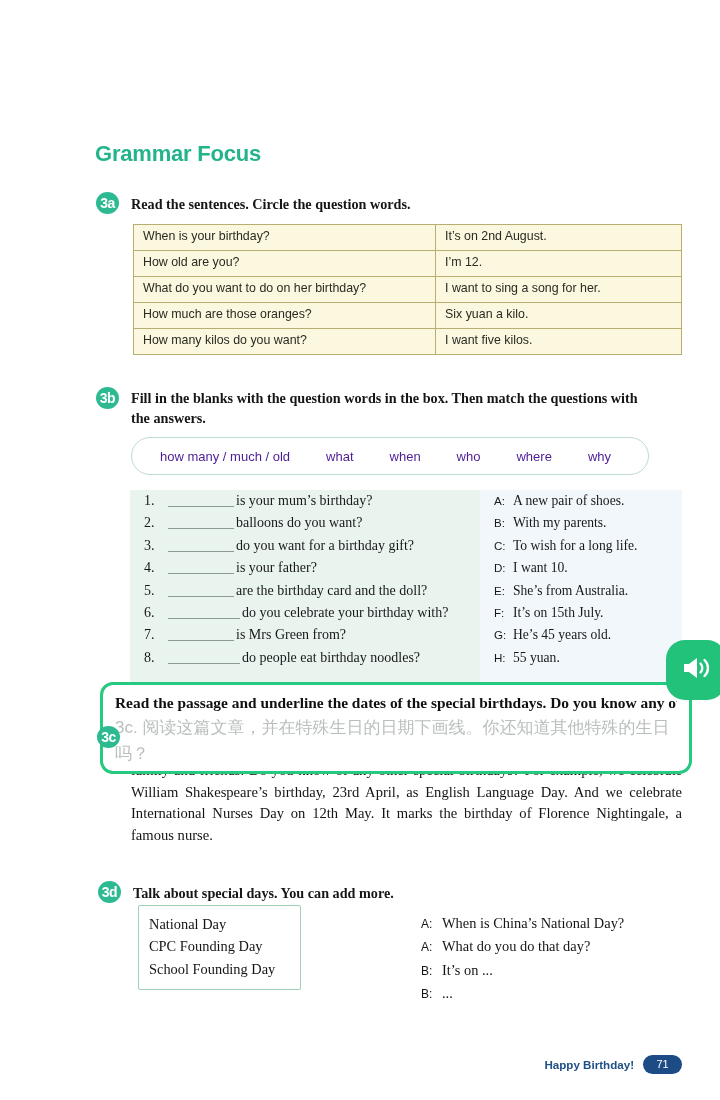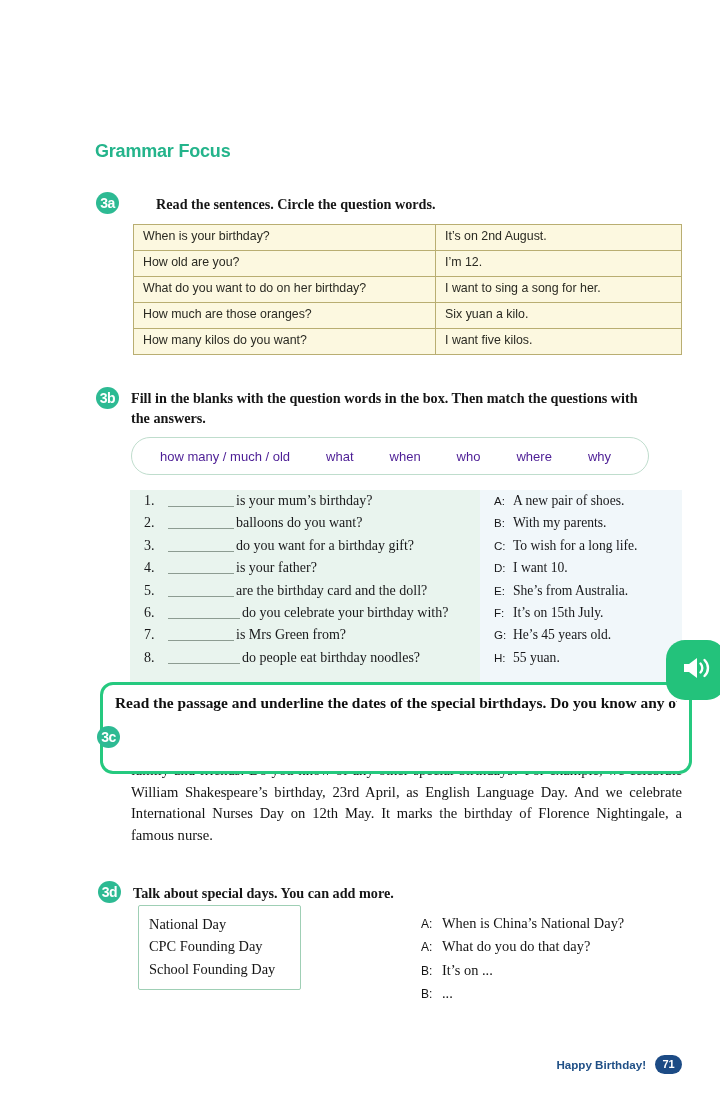--- a/index.html
+++ b/index.html
@@ -21,21 +21,21 @@
     inset: 0;
   }
 
   
   .grammar-title {
     position: absolute;
     left: 95px;
     top: 141px;
     font-family: "Liberation Sans", sans-serif;
     font-weight: bold;
-    font-size: 18px;
+    font-size: 22px;
     letter-spacing: -0.2px;
     color: #24b48b;
   }
 
   
   .badge {
     position: absolute;
     width: 23px;
     height: 22px;
     border-radius: 50%;
@@ -208,27 +208,27 @@
     align-items: center;
     gap: 9px;
   }
   .footer-label {
     font-family: "Liberation Sans", sans-serif;
     font-weight: bold;
     font-size: 11.6px;
     color: #1f4f86;
   }
   .page-pill {
-    width: 27px;
+    width: 39px;
     height: 19px;
     border-radius: 10px;
     background: #1c4b85;
     color: #ffffff;
     font-family: "Liberation Sans", sans-serif;
-    font-weight: bold;
+    font-weight: normal;
     font-size: 11px;
     line-height: 19px;
     text-align: center;
   }
 
   
   .overlay {
     position: absolute;
     left: 100px;
     top: 682px;
@@ -285,21 +285,21 @@
   }
 </style>
 </head>
 <body>
 
 <div class="page">
 
   <div class="grammar-title">Grammar Focus</div>
 
   <div class="badge" style="left:96px; top:192px;">3a</div>
-  <div class="instr" style="left:131px; top:194px; width:520px;margin-left:25px;">Read the sentences. Circle the question words.</div>
+  <div class="instr" style="left:131px; top:194px; width:520px;">Read the sentences. Circle the question words.</div>
 
   <table class="qa-table">
     <tbody>
       <tr>
         <td class="q">When is your birthday?</td>
         <td>It’s on 2nd August.</td>
       </tr>
       <tr>
         <td class="q">How old are you?</td>
         <td>I’m 12.</td>
@@ -384,20 +384,21 @@
       <span class="a-key">H:</span><span>55 yuan.</span>
     </div>
   </div>
 
   <div class="passage">family and friends. Do you know of any other special birthdays? For example, we celebrate William Shakespeare’s birthday, 23rd April, as English Language Day. And we celebrate International Nurses Day on 12th May. It marks the birthday of Florence Nightingale, a famous nurse.</div>
 
   <div class="badge badge-3c">3c</div>
 
   <div class="overlay">
     <div class="overlay-en">Read the passage and underline the dates of the special birthdays. Do you know any other special birthdays?</div>
+    <div class="overlay-zh">3c. 阅读这篇文章，并在特殊生日的日期下画线。你还知道其他特殊的生日吗？</div>
   </div>
 
   <div class="audio-btn">
     <span>
       <svg width="32" height="28" viewBox="0 0 32 28" aria-hidden="true">
         <path d="M4 10 h5 L17 4 v20 L9 18 H4 z" fill="#ffffff"></path>
         <path d="M20.5 9.5 a6.5 6.5 0 0 1 0 9" stroke="#ffffff" stroke-width="2.4" fill="none" stroke-linecap="round"></path>
         <path d="M24.5 6 a11 11 0 0 1 0 16" stroke="#ffffff" stroke-width="2.4" fill="none" stroke-linecap="round"></path>
       </svg>
     </span>

